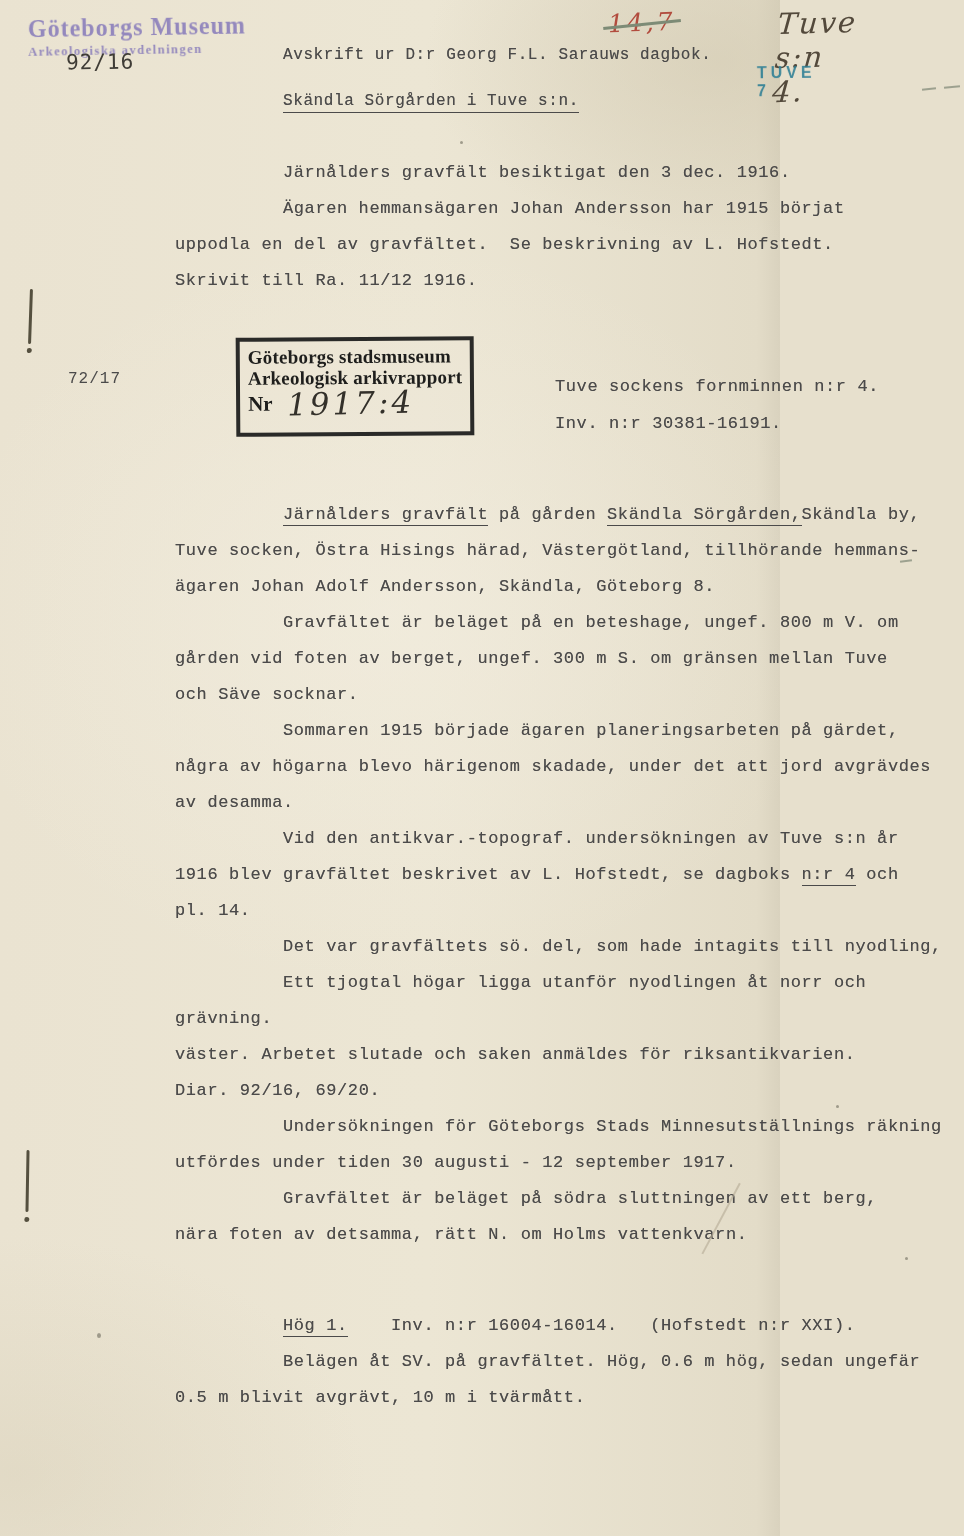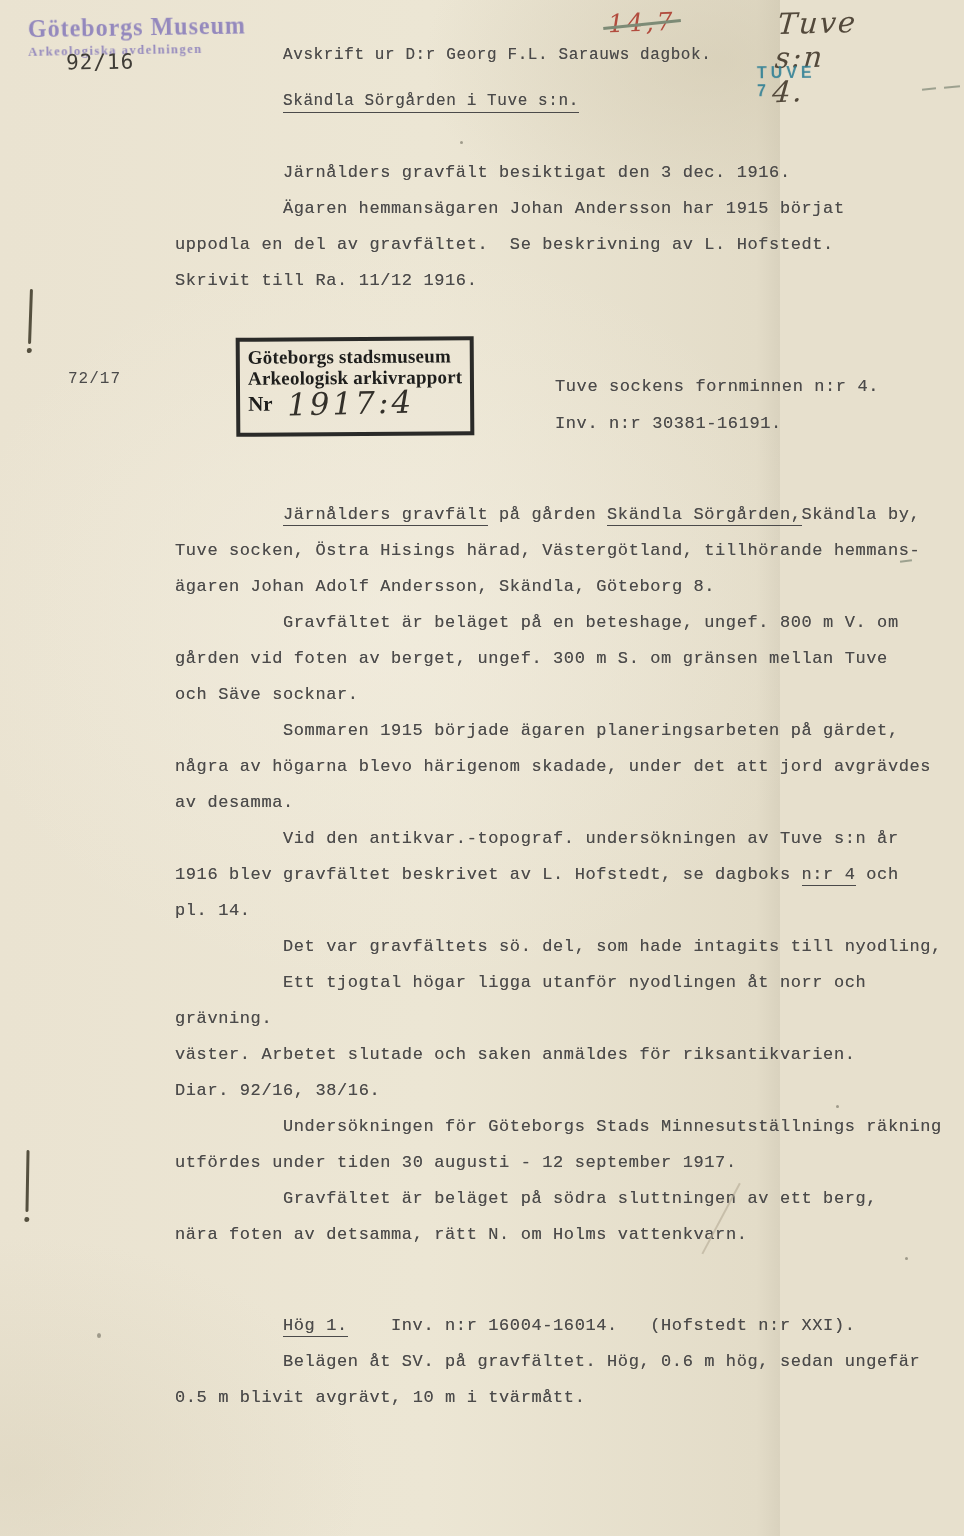--- a/index.html
+++ b/index.html
@@ -142,21 +142,21 @@
       <div class="line indent"><span>Sommaren 1915 började ägaren planeringsarbeten på gärdet,</span></div>
       <div class="line"><span>några av högarna blevo härigenom skadade, under det att jord avgrävdes</span></div>
       <div class="line"><span>av desamma.</span></div>
       <div class="line indent"><span>Vid den antikvar.-topograf. undersökningen av Tuve s:n år</span></div>
       <div class="line"><span>1916 blev gravfältet beskrivet av L. Hofstedt, se dagboks </span><span class="u">n:r 4</span><span> och</span></div>
       <div class="line"><span>pl. 14.</span></div>
       <div class="line indent"><span>Det var gravfältets sö. del, som hade intagits till nyodling,</span></div>
       <div class="line indent"><span>Ett tjogtal högar ligga utanför nyodlingen åt norr och</span></div>
       <div class="line"><span>grävning.</span></div>
       <div class="line"><span>väster. Arbetet slutade och saken anmäldes för riksantikvarien.</span></div>
-      <div class="line"><span>Diar. 92/16, 38/16.</span></div>
+      <div class="line"><span>Diar. 92/16, 69/20.</span></div>
       <div class="line indent"><span>Undersökningen för Göteborgs Stads Minnesutställnings räkning</span></div>
       <div class="line"><span>utfördes under tiden 30 augusti - 12 september 1917.</span></div>
       <div class="line indent"><span>Gravfältet är beläget på södra sluttningen av ett berg,</span></div>
       <div class="line"><span>nära foten av detsamma, rätt N. om Holms vattenkvarn.</span></div>
     </div>
 
   <div id="margin-mark-2" class="margin-mark"></div>
 
   <div id="bottom-section" class="block" style="left:175px;top:1308px;width:790px;">
       <div class="line indent"><span class="u">Hög 1.</span><span>    Inv. n:r 16004-16014.   (Hofstedt n:r XXI).</span></div>

